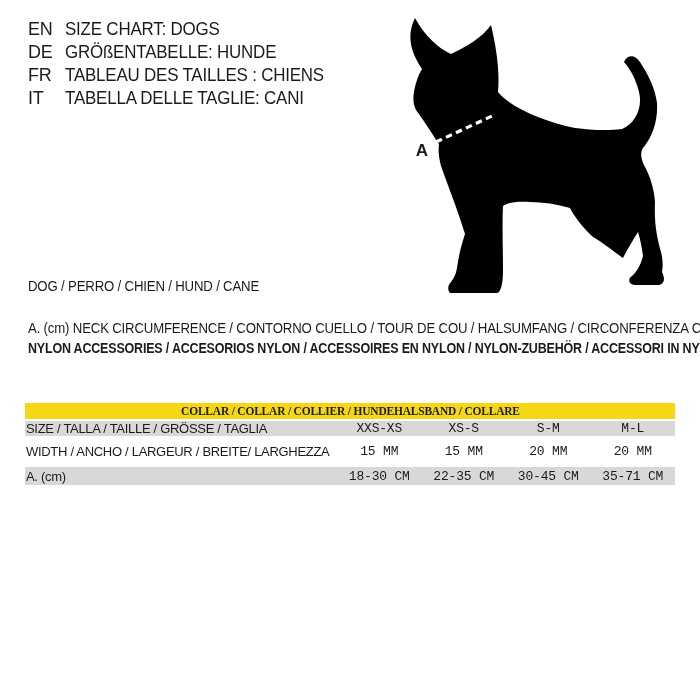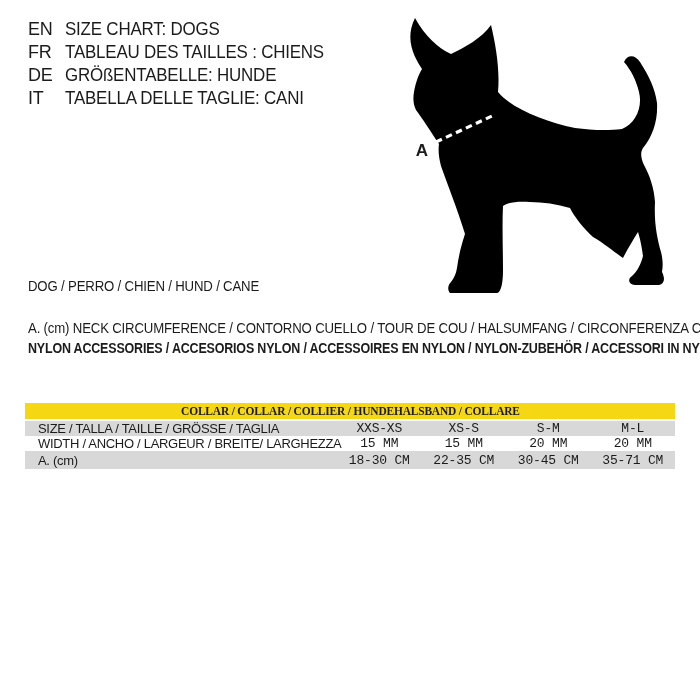--- a/index.html
+++ b/index.html
@@ -30,40 +30,40 @@
 
   
   .size-table{left:25px;top:403px;width:650px;font-size:13px;}
   .t-header{
     height:16px;line-height:16px;font-weight:bold;text-align:center;
     margin-bottom:2px;
   }
   .t-header > span{display:inline-block;transform:scaleX(0.88);transform-origin:50% 50%;white-space:nowrap;letter-spacing:-0.2px;}
   .t-row{display:grid;grid-template-columns:312px repeat(4,1fr);align-items:center;}
   .t-row.r1{height:15px;line-height:15px;}
-  .t-row.r2{height:15px;line-height:15px;background:#ffffff;}
+  .t-row.r2{height:31px;line-height:15px;background:#ffffff;}
   .t-row.r3{height:18px;line-height:17px;}
-  .t-label{padding-left:13px;white-space:nowrap;letter-spacing:-0.3px;}
+  .t-label{padding-left:1px;white-space:nowrap;letter-spacing:-0.3px;}
   .t-cell{text-align:center;letter-spacing:-0.2px;font-family:Liberation Mono, monospace;}
 </style>
 </head>
 <body>
 
 <div class="abs langs">
   <div class="lang-row">
     <span class="lang-code">EN</span>
     <span class="lang-label">SIZE CHART: DOGS</span>
   </div>
   <div class="lang-row">
+    <span class="lang-code">DE</span>
+    <span class="lang-label">GRÖßENTABELLE: HUNDE</span>
+  </div>
+  <div class="lang-row">
     <span class="lang-code">FR</span>
     <span class="lang-label">TABLEAU DES TAILLES : CHIENS</span>
-  </div>
-  <div class="lang-row">
-    <span class="lang-code">DE</span>
-    <span class="lang-label">GRÖßENTABELLE: HUNDE</span>
   </div>
   <div class="lang-row">
     <span class="lang-code">IT</span>
     <span class="lang-label">TABELLA DELLE TAGLIE: CANI</span>
   </div>
 </div>
 
 <div class="abs dog-wrap">
   <svg viewBox="0 0 292 285" aria-hidden="true">
 

